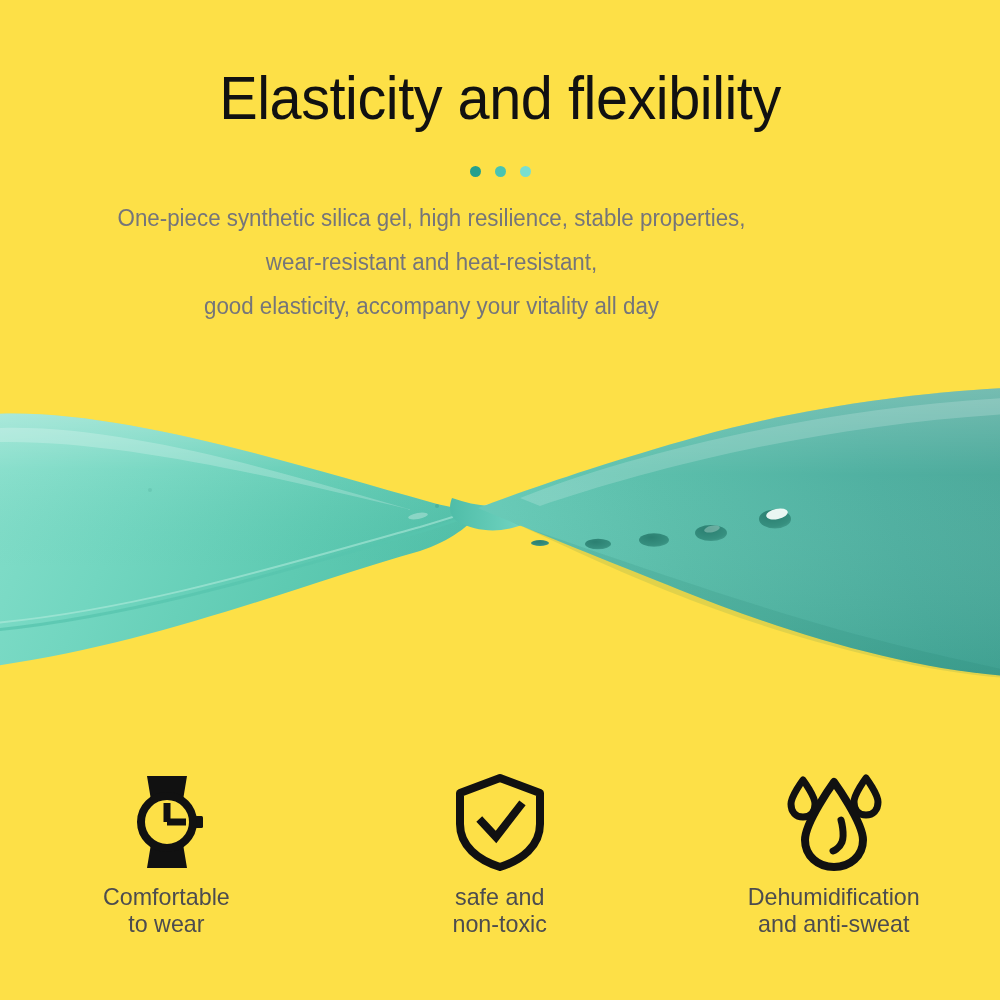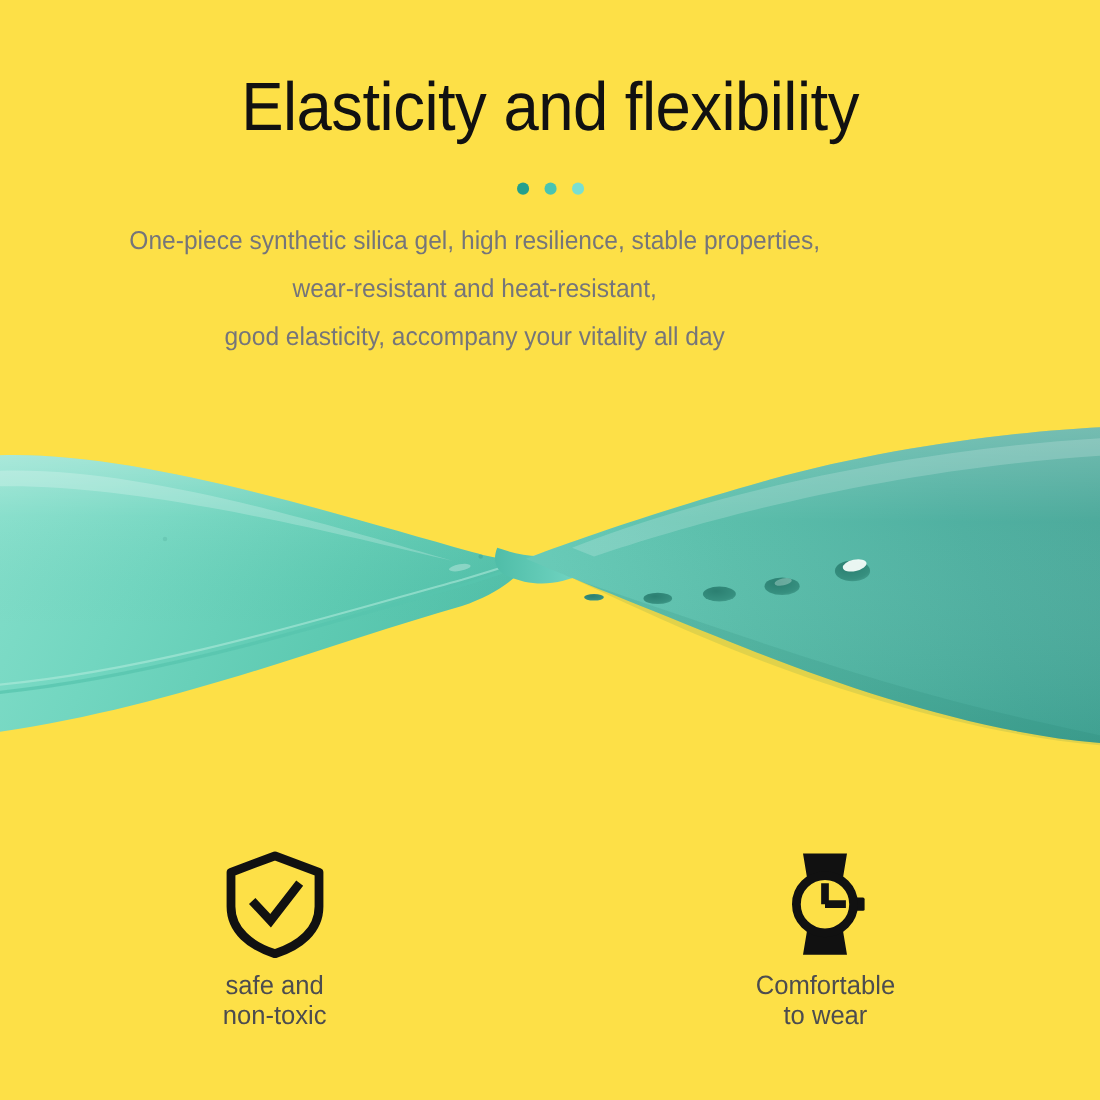--- a/index.html
+++ b/index.html
@@ -255,48 +255,66 @@
       <circle cx="150" cy="110" r="2" fill="#5fbda9" fill-opacity="0.5"></circle>
       <circle cx="437" cy="126" r="2" fill="#3f9d8c" fill-opacity="0.45"></circle>
     </svg>
   </div>
 
   <div class="features">
 
     <div class="feature">
       <div class="feature-icon">
         <svg width="96" height="100" viewBox="0 0 96 100" fill="none">
+
+          <path d="M28 4 H68 L64 28 C59 24 53 22 48 22 C43 22 37 24 32 28 Z" fill="#111111"></path>
+
+          <path d="M32 72 C37 76 43 78 48 78 C53 78 59 76 64 72 L68 96 H28 Z" fill="#111111"></path>
+
+          <rect x="76" y="44" width="8" height="12" rx="1.5" fill="#111111"></rect>
+
+          <circle cx="48" cy="50" r="26" stroke="#111111" stroke-width="8" fill="none"></circle>
+
+          <path d="M48 50 V31" stroke="#111111" stroke-width="7" stroke-linecap="butt"></path>
+          <path d="M48 50 H67" stroke="#111111" stroke-width="7" stroke-linecap="butt"></path>
+        </svg>
+      </div>
+      <div class="feature-caption" style="color: rgb(76, 76, 79);">
+        <span>Comfortable</span>
+        <span>to wear</span>
+      </div>
+    </div>
+
+    <div class="feature">
+      <div class="feature-icon">
+        <svg width="96" height="100" viewBox="0 0 96 100" fill="none">
           <path d="M48 6 L88 21 V52 C88 74 70 88 48 95 C26 88 8 74 8 52 V21 Z" stroke="#111111" stroke-width="8" stroke-linejoin="round" fill="none"></path>
           <path d="M30 50 L44 65 L68 34" stroke="#111111" stroke-width="8" stroke-linecap="square" stroke-linejoin="miter" fill="none"></path>
         </svg>
       </div>
       <div class="feature-caption" style="color: rgb(76, 76, 79);">
         <span>safe and</span>
         <span>non-toxic</span>
       </div>
     </div>
 
     <div class="feature">
       <div class="feature-icon">
-        <svg width="96" height="100" viewBox="0 0 96 100" fill="none">
-
-          <path d="M28 4 H68 L64 28 C59 24 53 22 48 22 C43 22 37 24 32 28 Z" fill="#111111"></path>
-
-          <path d="M32 72 C37 76 43 78 48 78 C53 78 59 76 64 72 L68 96 H28 Z" fill="#111111"></path>
-
-          <rect x="76" y="44" width="8" height="12" rx="1.5" fill="#111111"></rect>
-
-          <circle cx="48" cy="50" r="26" stroke="#111111" stroke-width="8" fill="none"></circle>
-
-          <path d="M48 50 V31" stroke="#111111" stroke-width="7" stroke-linecap="butt"></path>
-          <path d="M48 50 H67" stroke="#111111" stroke-width="7" stroke-linecap="butt"></path>
+        <svg width="104" height="100" viewBox="0 0 104 100" fill="none">
+
+          <path d="M22 8 C22 8 34 24 34 32 C34 40 29 45 22 45 C15 45 10 40 10 32 C10 24 22 8 22 8 Z" stroke="#111111" stroke-width="7" stroke-linejoin="round" fill="none"></path>
+
+          <path d="M85 6 C85 6 97 22 97 30 C97 38 92 43 85 43 C78 43 73 38 73 30 C73 22 85 6 85 6 Z" stroke="#111111" stroke-width="7" stroke-linejoin="round" fill="none"></path>
+
+          <path d="M53 10 C53 10 82 50 82 68 C82 84 69 95 53 95 C37 95 24 84 24 68 C24 50 53 10 53 10 Z" stroke="#111111" stroke-width="8" stroke-linejoin="round" fill="none"></path>
+
+          <path d="M60 48 C60 48 64 62 61 70 C58 77 52 79 52 79" stroke="#111111" stroke-width="7" stroke-linecap="round" fill="none"></path>
         </svg>
       </div>
       <div class="feature-caption" style="color: rgb(76, 76, 79);">
-        <span>Comfortable</span>
-        <span>to wear</span>
+        <span>Dehumidification</span>
+        <span>and anti-sweat</span>
       </div>
     </div>
 
-
   </div>
 
 </div>
 
 </body></html>

